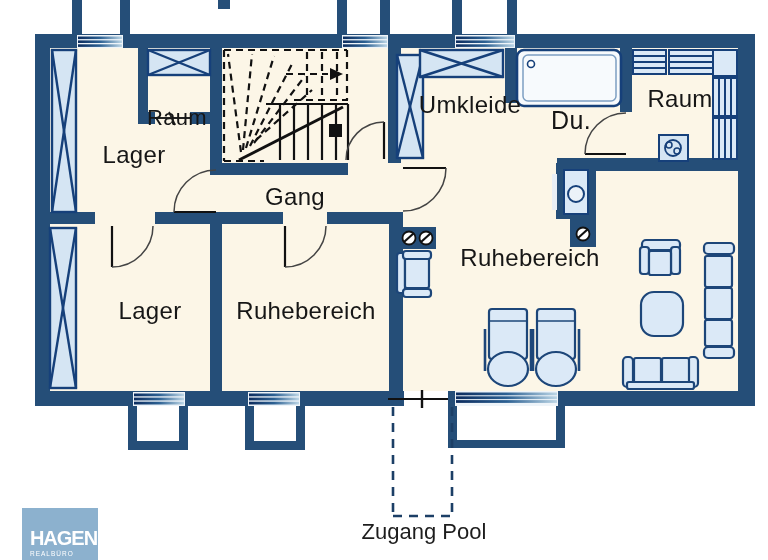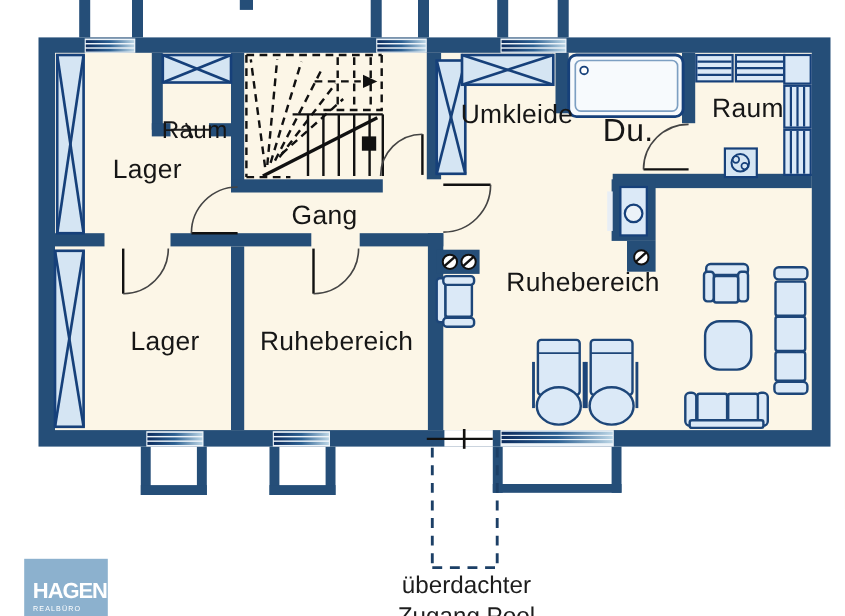--- a/index.html
+++ b/index.html
@@ -365,27 +365,26 @@
     <line x1="393" y1="407" x2="393" y2="516"></line>
     <line x1="393" y1="516" x2="452" y2="516"></line>
     <line x1="452" y1="407" x2="452" y2="516"></line>
   </g>
 </svg>
 
 <div class="room-label small" style="left:177px;top:98px">Raum</div>
 <div class="room-label" style="left:134px;top:155px">Lager</div>
 <div class="room-label" style="left:295px;top:197px">Gang</div>
 <div class="room-label" style="left:470px;top:105px">Umkleide</div>
-<div class="room-label" style="left:571px;top:120px;font-size:29px">Du.</div>
+<div class="room-label" style="left:571px;top:120px;font-size:25px">Du.</div>
 <div class="room-label" style="left:680px;top:99px">Raum</div>
 <div class="room-label" style="left:150px;top:311px">Lager</div>
 <div class="room-label" style="left:306px;top:311px">Ruhebereich</div>
 <div class="room-label" style="left:530px;top:258px">Ruhebereich</div>
 
 <div class="pool-caption">
-  <div>überdachter</div>
   <div>Zugang Pool</div>
 </div>
 
 <div class="logo">
   <div class="logo-name">HAGEN</div>
   <div class="logo-sub">REALBÜRO</div>
 </div>
 
 </body></html>

